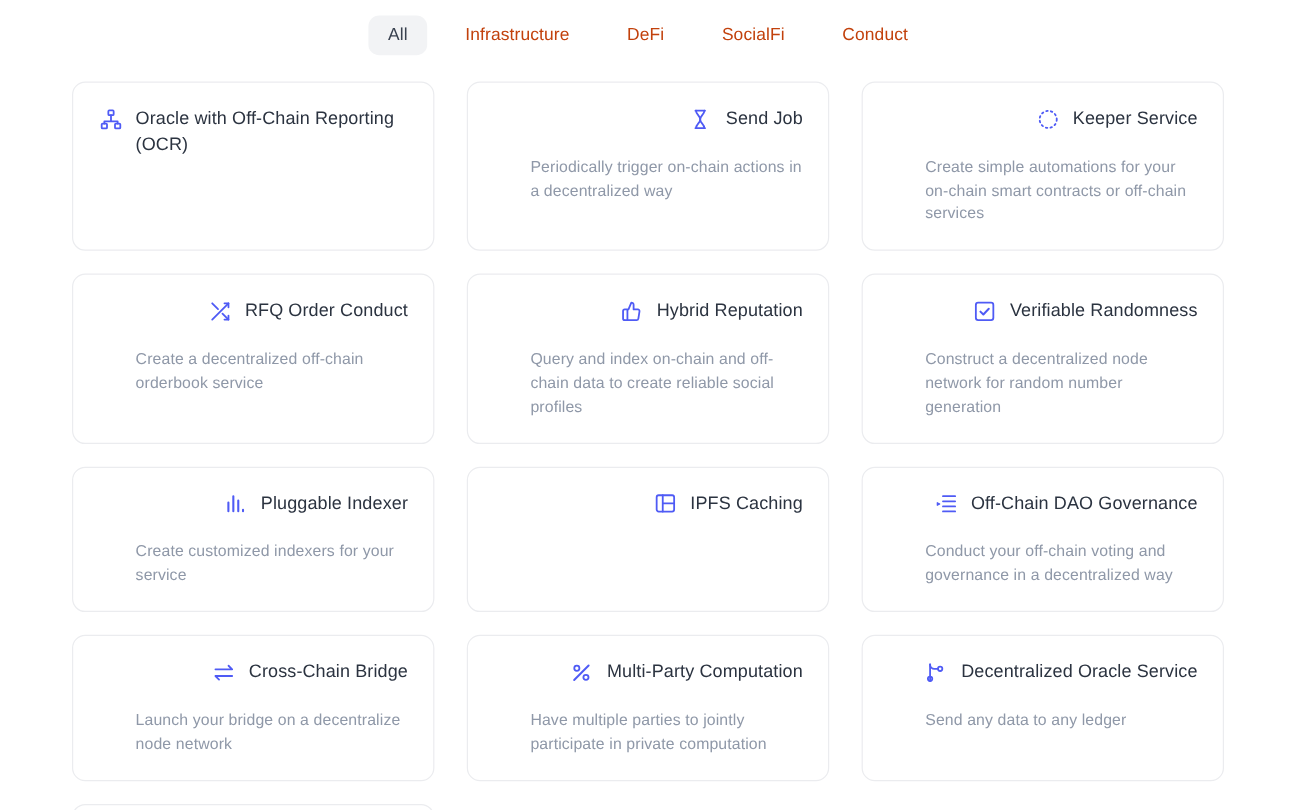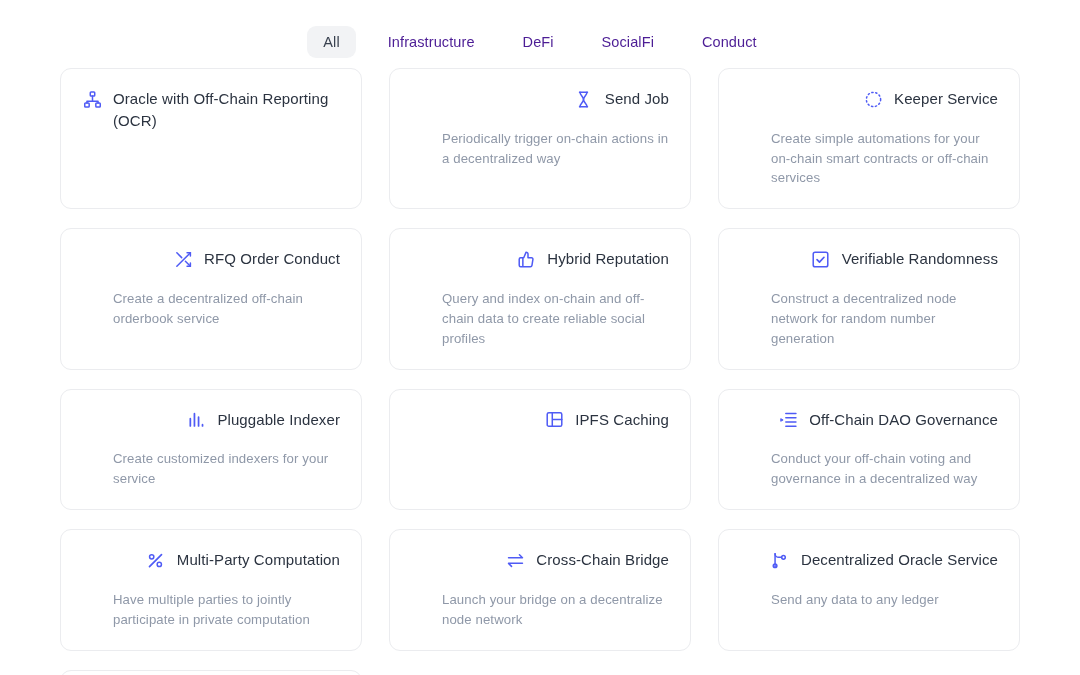--- a/index.html
+++ b/index.html
@@ -15,31 +15,31 @@
   .page {
     position: relative;
     width: 1080px;
     height: 675px;
     overflow: hidden;
   }
 
   
   .tabbar {
     display: flex;
-    align-items: flex-end;
+    align-items: flex-start;
     justify-content: center;
     gap: 16px;
     padding-top: 13px;
     height: 58px;
   }
 
   .tab {
     font-size: 14.5px;
     line-height: 1;
-    color: #4c1d95;
+    color: #c2410c;
     letter-spacing: .1px;
     padding: 9px 16px;
     border-radius: 9px;
     background: transparent;
     cursor: pointer;
     white-space: nowrap;
     border: none;
     font-family: "Liberation Sans", sans-serif;
   }
 
@@ -228,39 +228,39 @@
             </svg>
           </span>
           <div class="card-title">Off-Chain DAO Governance</div>
         </div>
         <div class="card-desc">Conduct your off-chain voting and governance in a decentralized way</div>
       </div>
       <div class="card">
         <div class="card-head">
           <span class="card-icon">
             <svg width="19" height="19" viewBox="0 0 24 24" fill="none" stroke="currentColor" stroke-width="1.9" stroke-linecap="round" stroke-linejoin="round">
+              <path d="M3.2 8.6h17.6M17 4.8l3.8 3.8M20.8 15.6H3.2M7 19.4l-3.8-3.8"></path>
+            </svg>
+          </span>
+          <div class="card-title">Cross-Chain Bridge</div>
+        </div>
+        <div class="card-desc">Launch your bridge on a decentralize node network</div>
+      </div>
+      <div class="card">
+        <div class="card-head">
+          <span class="card-icon">
+            <svg width="19" height="19" viewBox="0 0 24 24" fill="none" stroke="currentColor" stroke-width="1.9" stroke-linecap="round" stroke-linejoin="round">
               <path d="M19.6 4.6L4.4 19.8" stroke-width="2.1"></path>
               <circle cx="7.2" cy="7.4" r="2.7"></circle>
               <circle cx="16.8" cy="17" r="2.7"></circle>
             </svg>
           </span>
           <div class="card-title">Multi-Party Computation</div>
         </div>
         <div class="card-desc">Have multiple parties to jointly participate in private computation</div>
-      </div>
-      <div class="card">
-        <div class="card-head">
-          <span class="card-icon">
-            <svg width="19" height="19" viewBox="0 0 24 24" fill="none" stroke="currentColor" stroke-width="1.9" stroke-linecap="round" stroke-linejoin="round">
-              <path d="M3.2 8.6h17.6M17 4.8l3.8 3.8M20.8 15.6H3.2M7 19.4l-3.8-3.8"></path>
-            </svg>
-          </span>
-          <div class="card-title">Cross-Chain Bridge</div>
-        </div>
-        <div class="card-desc">Launch your bridge on a decentralize node network</div>
       </div>
       <div class="card">
         <div class="card-head">
           <span class="card-icon">
             <svg width="19" height="19" viewBox="0 0 24 24" fill="none" stroke="currentColor" stroke-width="1.9" stroke-linecap="round" stroke-linejoin="round">
               <path d="M6.4 3.4v17.2"></path>
               <circle cx="6.4" cy="18.6" r="2.3"></circle>
               <circle cx="17" cy="8" r="2.3"></circle>
               <path d="M14.7 8H11a4.6 4.6 0 0 1-4.6-4.6"></path>
             </svg>

